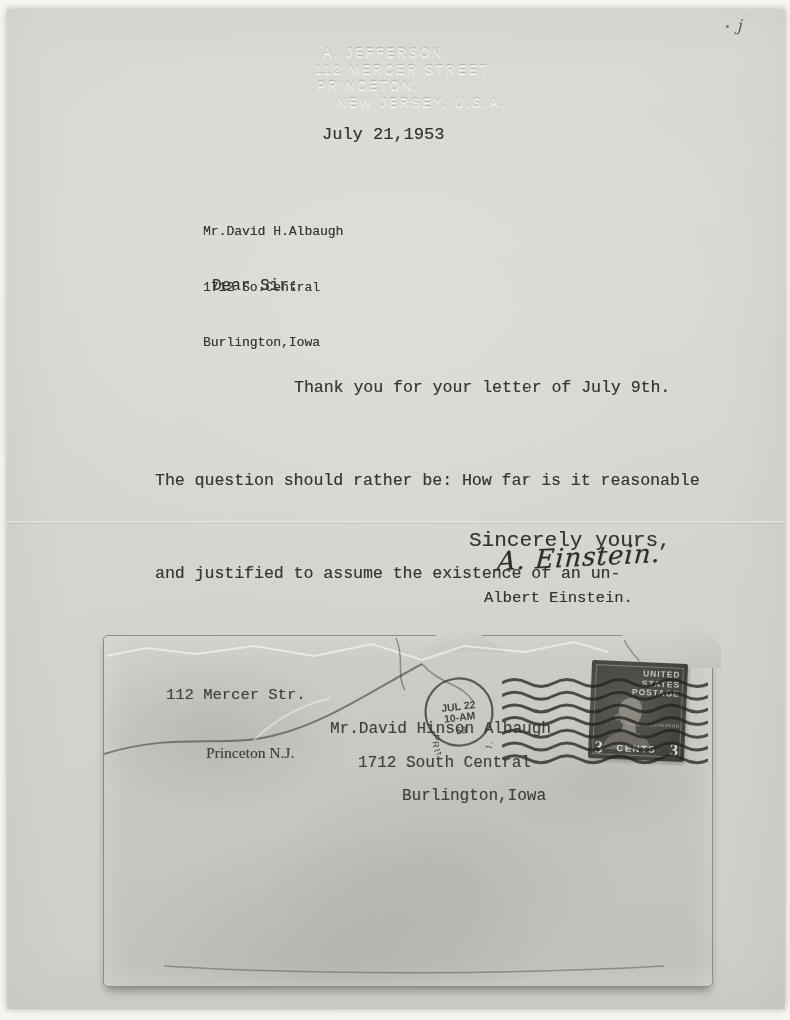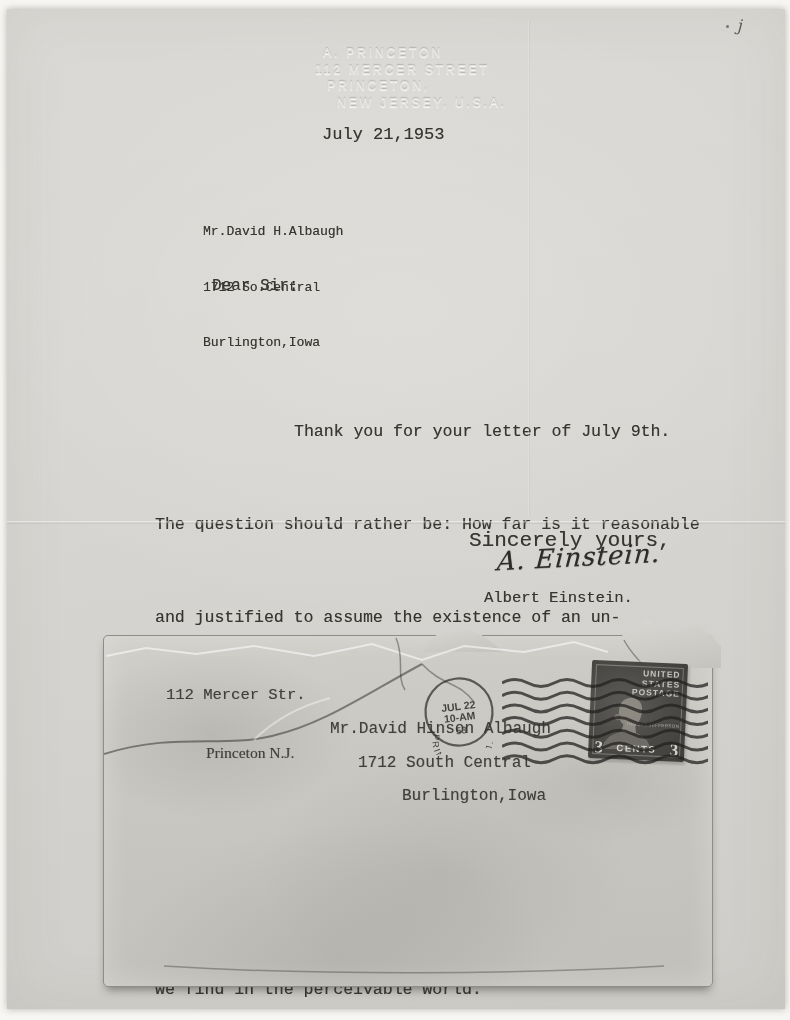--- a/index.html
+++ b/index.html
@@ -13,21 +13,21 @@
   .abs{position:absolute;}
   .type{color:#37352f;white-space:pre;text-shadow:.3px .3px .6px rgba(55,53,47,.5);}
   .emboss{font-family:"Liberation Sans",sans-serif;font-size:12.5px;line-height:16.5px;
     letter-spacing:2.6px;color:#e3e1dd;
     text-shadow:0 1px 1px rgba(255,255,255,.9), 0 -1px 1px rgba(110,108,102,.35);}
   .emboss div{white-space:pre;}
   .date{left:315px;top:116px;font-size:17px;}
   .addr{left:196px;top:177px;font-size:13px;line-height:18.5px;}
   .salutation{left:205px;top:268px;font-size:16px;}
   .bodyblock{left:148px;top:301px;font-size:16.5px;line-height:31px;}
-  .bodyblock .indent{padding-left:139px;margin-top:44px;}
+  .bodyblock .indent{padding-left:139px;}
   .closing{left:462px;top:520px;font-size:21px;}
   .sig-script{left:490px;top:533px;font-family:"DejaVu Serif",serif;font-style:italic;
     font-size:26px;color:#2d2c2a;transform:rotate(-3deg) skewX(-7deg);letter-spacing:1px;
     text-shadow:.4px .4px .7px rgba(45,44,42,.5);}
   .sig-typed{left:477px;top:580px;font-size:15.5px;}
   .crease-h{left:0;right:0;top:512px;height:3px;
     background:linear-gradient(rgba(255,255,255,.55),rgba(95,93,88,.16));}
   .crease-v{left:521px;top:12px;width:2px;height:495px;
     background:linear-gradient(90deg,rgba(255,255,255,.35),rgba(95,93,88,.12));}
   .margin-mark{left:731px;top:7px;font-family:"DejaVu Serif",serif;font-style:italic;
@@ -69,23 +69,23 @@
   .cents{font-family:"Liberation Sans",sans-serif;font-size:9.5px;font-weight:bold;
     letter-spacing:1.5px;margin-bottom:3px;}
 </style>
 </head>
 <body>
 
 <div class="scan">
   <div class="paper">
 
     <div class="abs emboss" style="left:308px;top:36px;">
-      <div style="margin-left:8px;">A. PRINCETON</div>
+      <div style="margin-left:8px;">A. JEFFERSON</div>
       <div style="margin-left:0;">112 MERCER STREET</div>
-      <div style="margin-left:12px;">PRINCETON,</div>
+      <div style="margin-left:2px;">PRINCETON,</div>
       <div style="margin-left:22px;">NEW JERSEY, U.S.A.</div>
     </div>
 
     <div class="abs type date">July 21,1953</div>
 
     <div class="abs type addr">
       <div>Mr.David H.Albaugh</div>
       <div>1712 So.Central</div>
       <div>Burlington,Iowa</div>
     </div>

